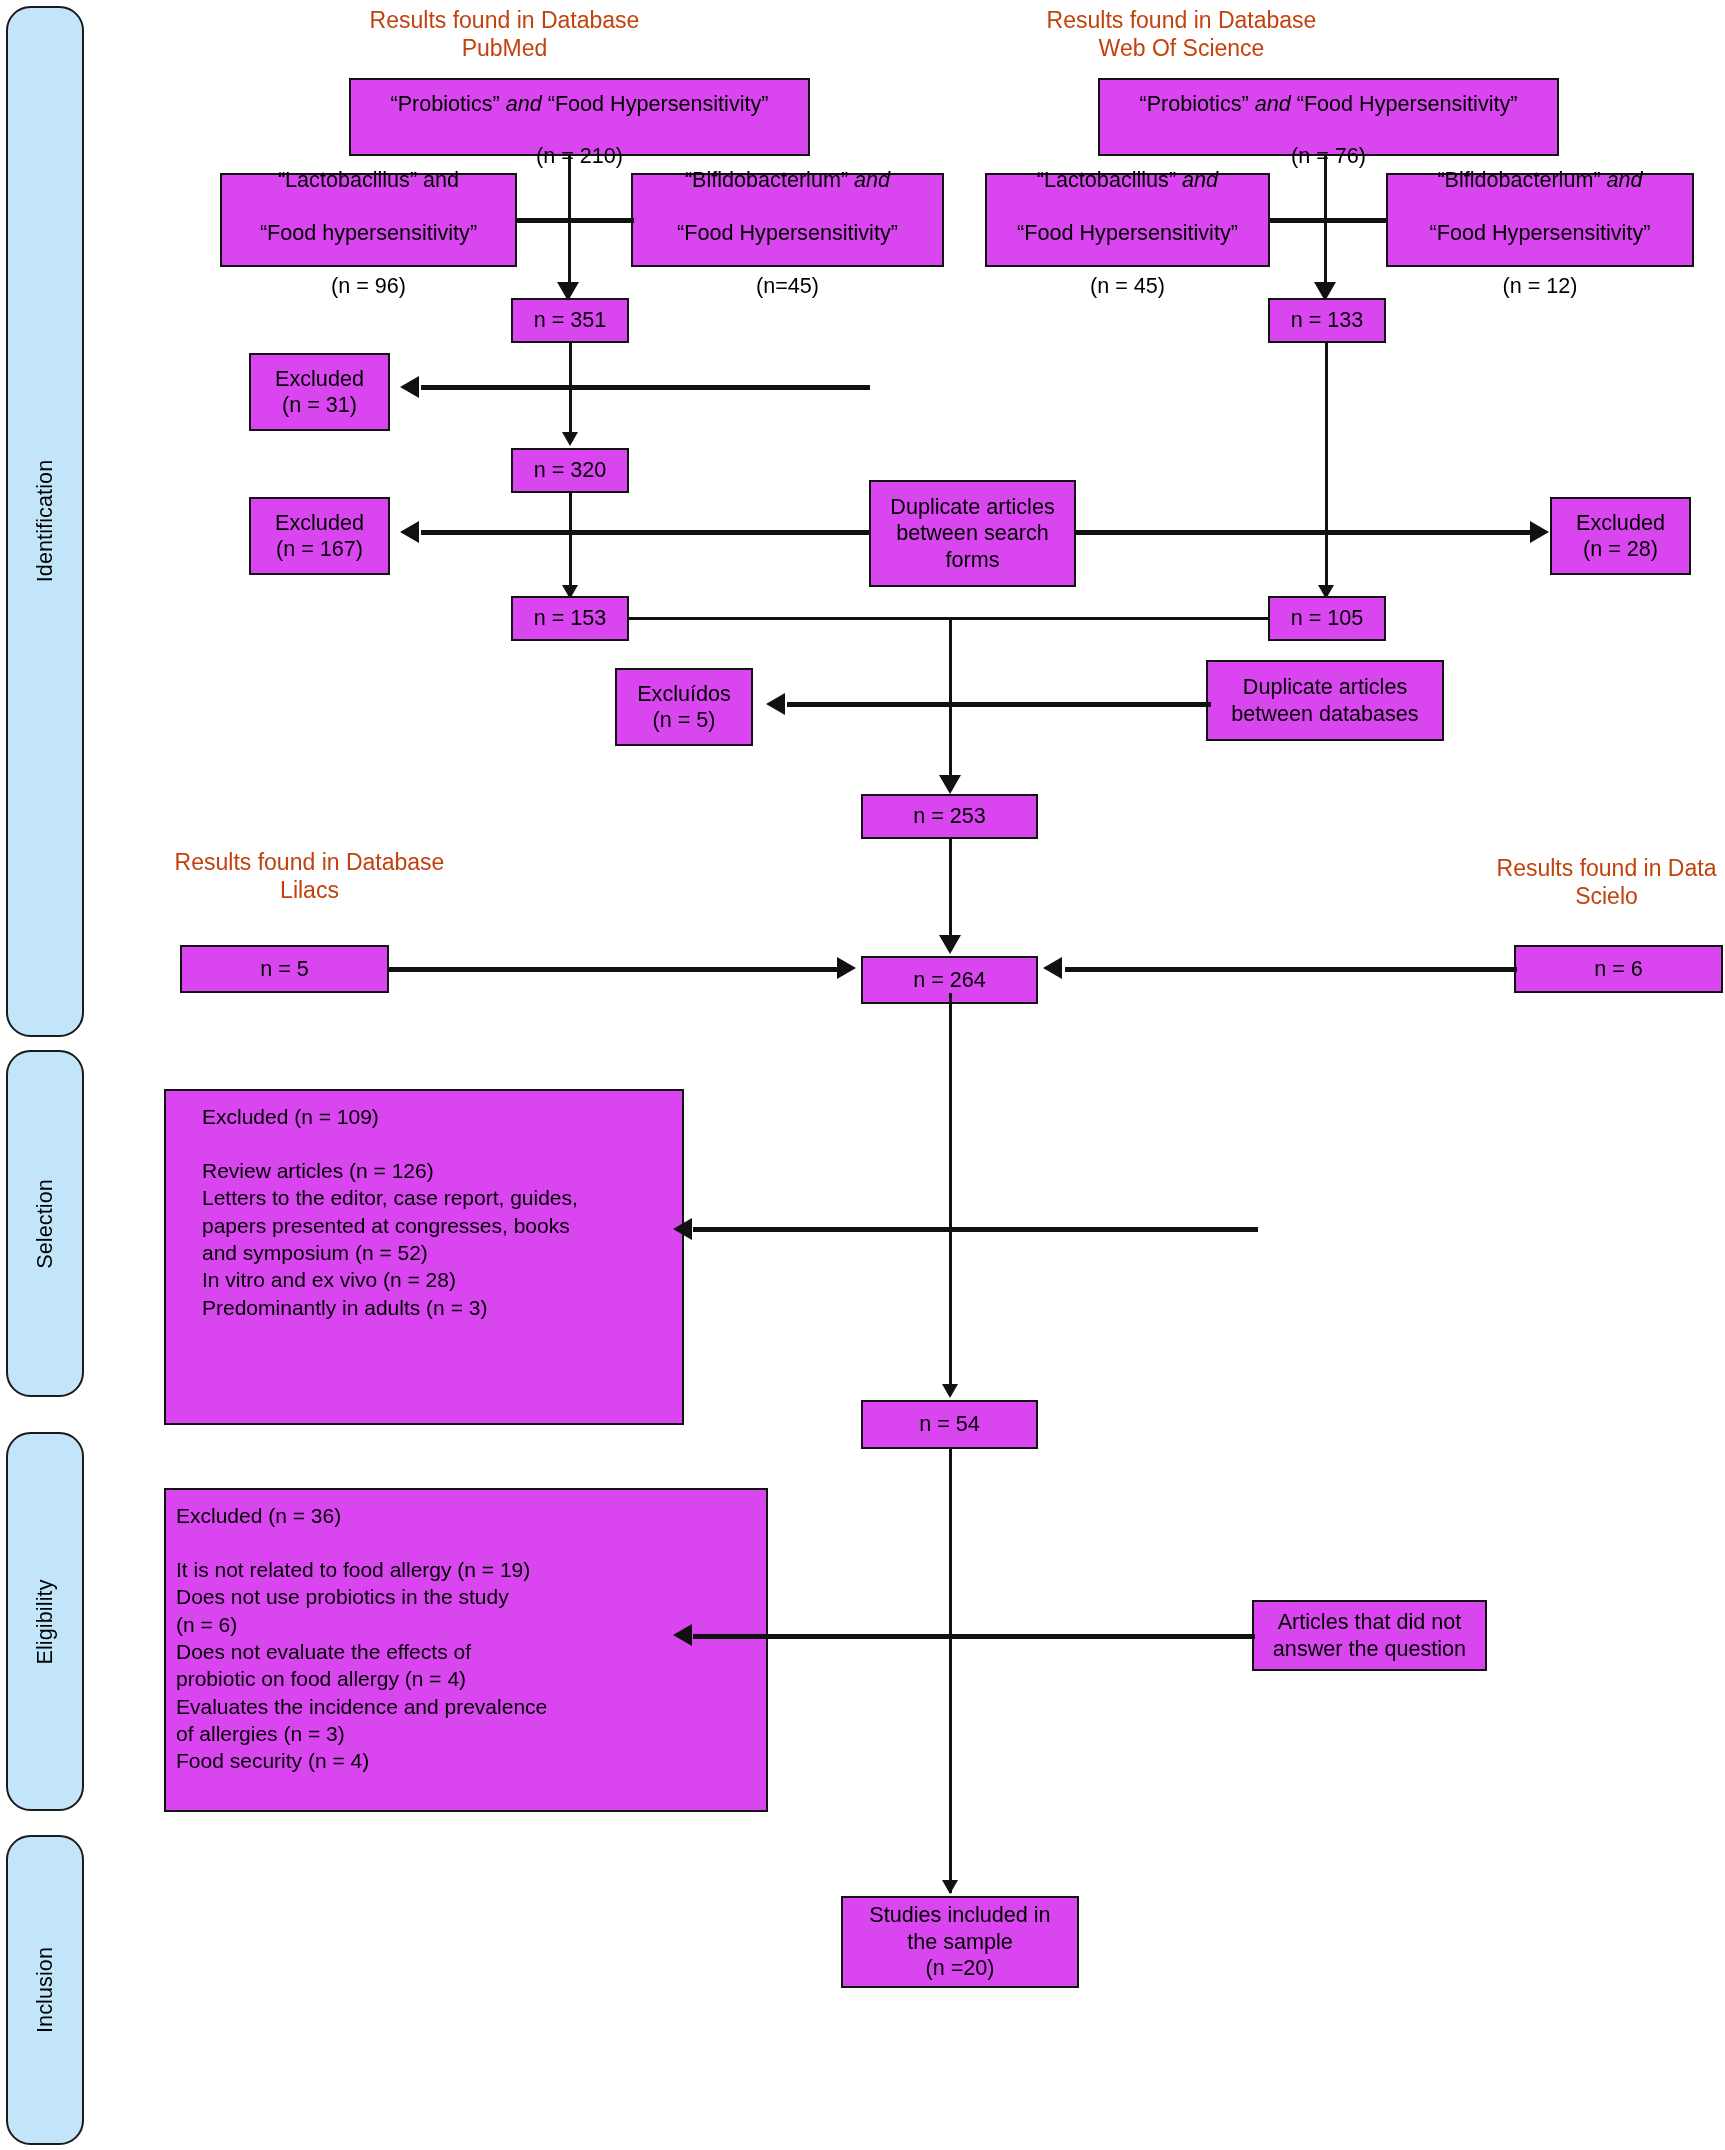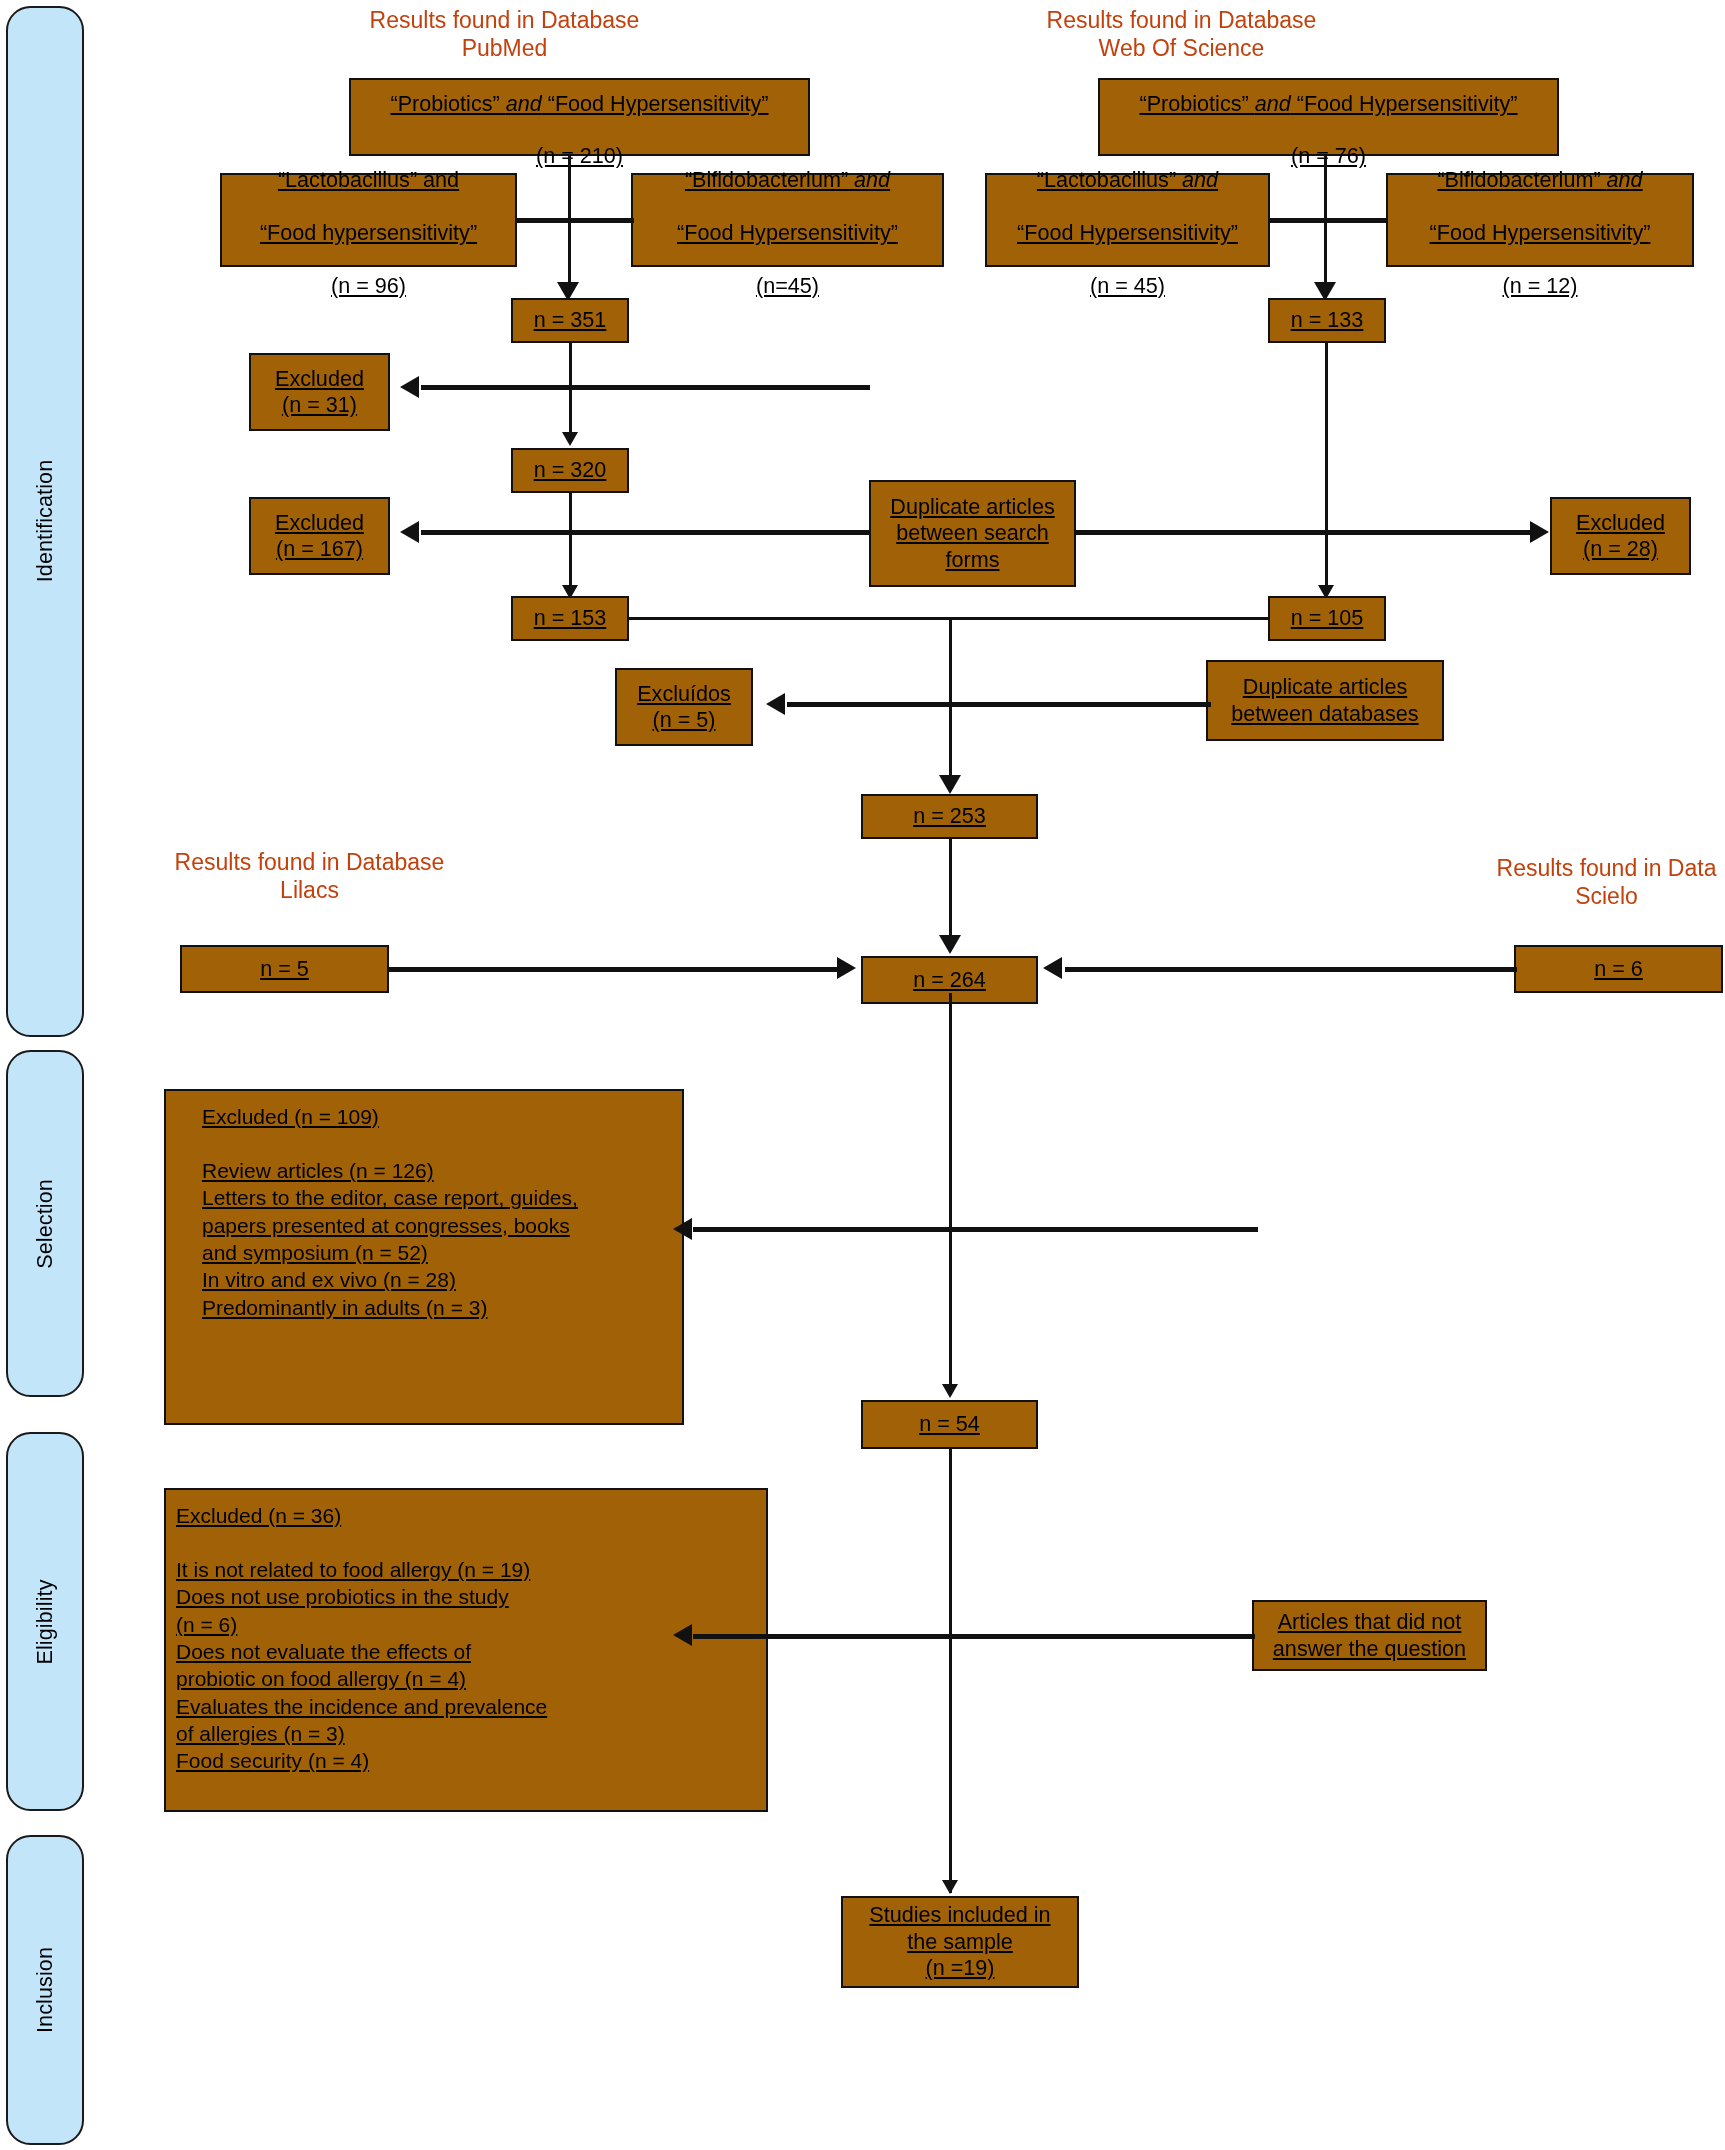--- a/index.html
+++ b/index.html
@@ -21,31 +21,30 @@
     white-space:nowrap;
     font-size:21.6px;
     letter-spacing:0.1px;
     color:#000;
   }
 
   
   .box{
     position:absolute;
     box-sizing:border-box;
-    background:#a16207;
+    background:#d946ef;
     border:2.2px solid #111;
     display:flex;
     align-items:center;
     justify-content:center;
     text-align:center;
     font-size:21.6px;
     line-height:1.22;
     padding:2.9px 5.8px;
     white-space:pre-line;
-    text-decoration:underline;
   }
   .box.left-align{
     justify-content:flex-start;
     text-align:left;
     align-items:flex-start;
     padding:11.5px 10px;
     line-height:1.30;
   }
   .box .it{font-style:italic;}
 
@@ -263,16 +262,16 @@
   <div class="box" style="left:1252px; top:1600px; width:235px; height:71px;">Articles that did not
 answer the question</div>
 
   <div class="ln v" style="left:949px; top:1449px; height:444px;"></div>
   <div class="ln thick-h" style="left:693px; top:1634px; width:562px;"></div>
   <div class="arrow left" style="left:673px; top:1624px;"></div>
   <div class="arrow sm-down" style="left:942px; top:1880px;"></div>
 
   <div class="box" style="left:841px; top:1896px; width:238px; height:92px;">Studies included in
 the sample
-(n =19)</div>
+(n =20)</div>
 
 </div>
 
 
 </body></html>

